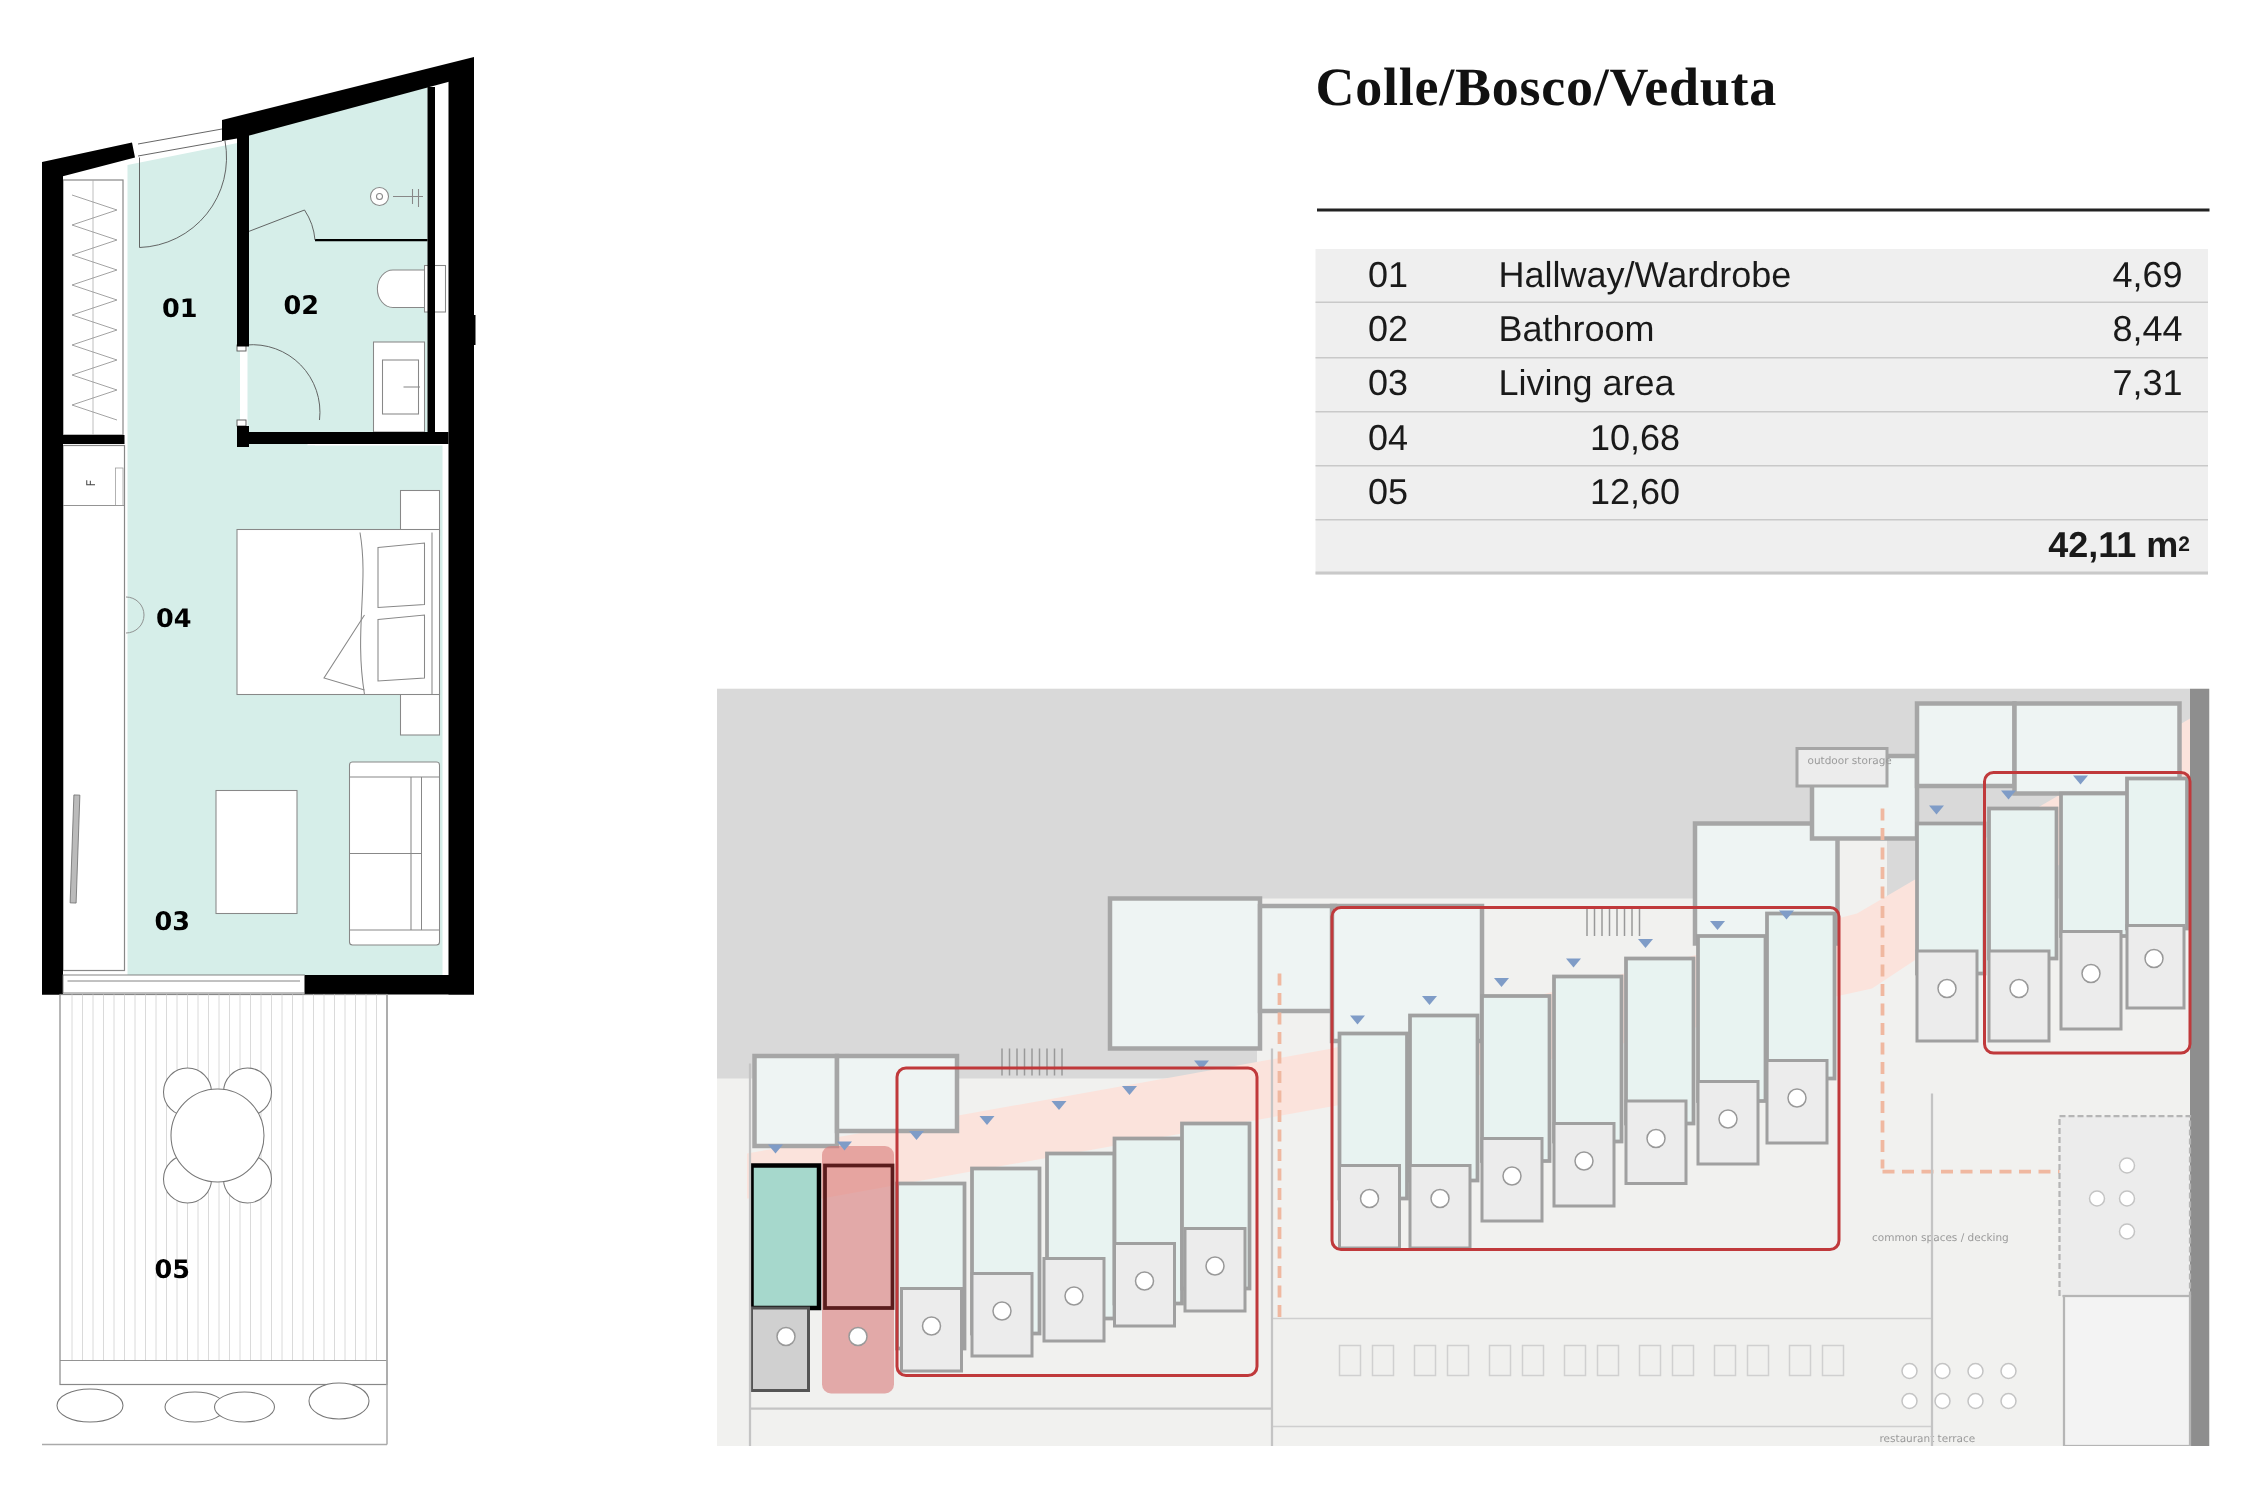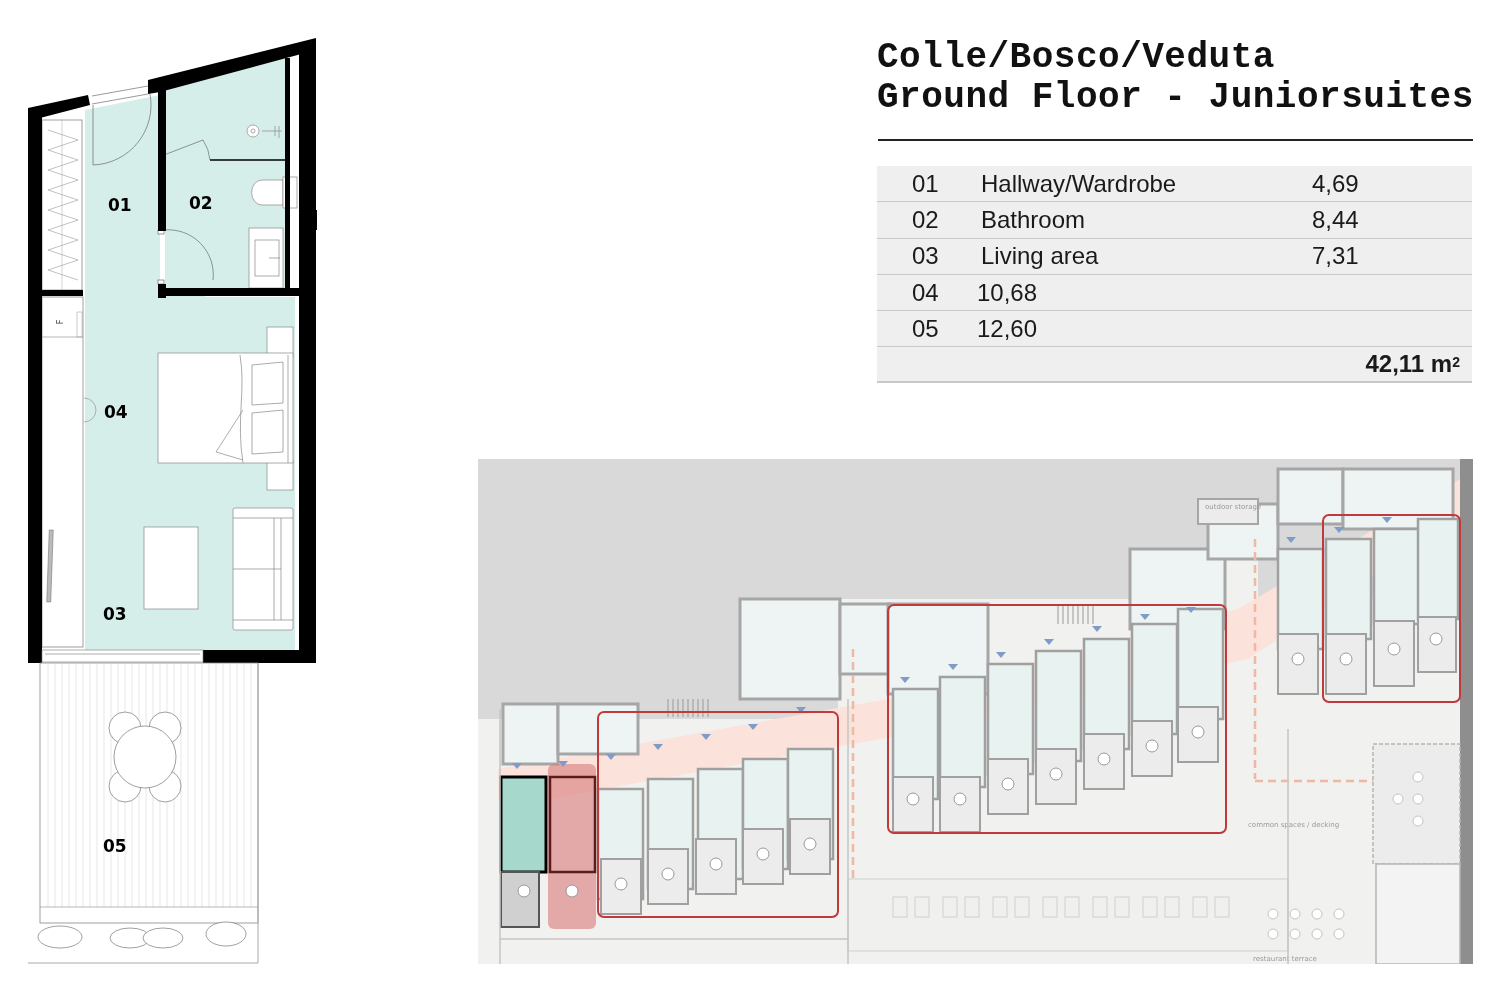--- a/index.html
+++ b/index.html
@@ -1,45 +1,44 @@
 <!DOCTYPE html>
 <html><head>
 <meta charset="utf-8">
 <style>
   html, body { margin:0; padding:0; background:#ffffff; }
   body { width:1500px; height:1000px; position:relative; overflow:hidden; font-family:"DejaVu Sans", sans-serif; }
   .abs { position:absolute; }
 
   
-  .title { left:877px; top:38px; font-family:Liberation Mono, monospace; font-weight:bold; font-size:36px; line-height:40px; color:#111; letter-spacing:0.5px; white-space:nowrap; }
+  .title { left:877px; top:38px; font-family:Liberation Serif, serif; font-weight:bold; font-size:36px; line-height:40px; color:#111; letter-spacing:0.5px; white-space:nowrap; }
   .title-rule { left:878px; top:139px; width:595px; height:2px; background:#222; }
 
   
   .area-table { left:877px; top:166px; width:595px; background:#efefef; font-family:"Liberation Sans", sans-serif; }
   .area-row { display:flex; height:36.3px; align-items:center; border-bottom:1.5px solid #c9c9c9; font-size:24px; color:#1a1a1a; box-sizing:border-box; }
   .area-row .num { width:100px; padding-left:35px; box-sizing:border-box; }
-  .area-row .name { flex:1; padding-left:4px; }
-  .area-row .val { width:160px; padding-right:17px; box-sizing:border-box; }
+  .area-row .name { flex:1; padding-left:4px;margin-left:18px; }
+  .area-row .val { width:160px; text-align:right; padding-right:17px; box-sizing:border-box; }
   .area-total { display:flex; height:36px; align-items:center; justify-content:flex-end; padding-right:12px; font-size:24px; font-weight:bold; color:#1a1a1a; border-bottom:2px solid #c9c9c9; box-sizing:border-box;text-align:center; }
   .area-total sup { font-size:14px; position:relative; top:-2px; }
 
   
   .floorplan { left:0; top:0; width:340px; height:1000px; }
   .room-label { font-family:"DejaVu Sans", sans-serif; font-weight:bold; font-size:17px; color:#111; }
 
   
   .siteplan { left:478px; top:459px; width:995px; height:505px; }
   .site-label { font-family:"DejaVu Sans", sans-serif; font-size:7px; fill:#9a9a9a; }
 </style>
 </head>
 <body>
 
 <div class="abs title">
   <div>Colle/Bosco/Veduta</div>
-  <div>Ground Floor -  Juniorsuites</div>
 </div>
 <div class="abs title-rule"></div>
 
 <div class="abs area-table">
   <div class="area-row">
     <span class="num">01</span>
     <span class="name">Hallway/Wardrobe</span>
     <span class="val">4,69</span>
   </div>
   <div class="area-row">

